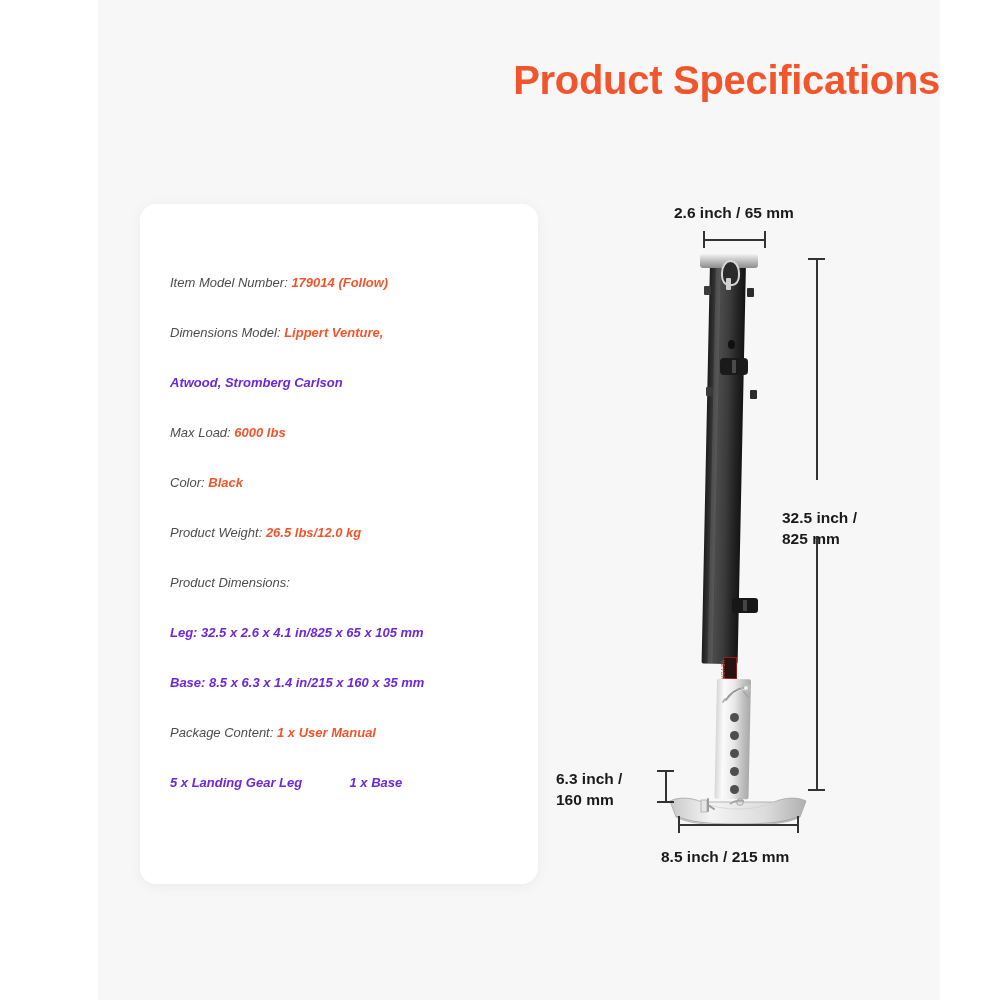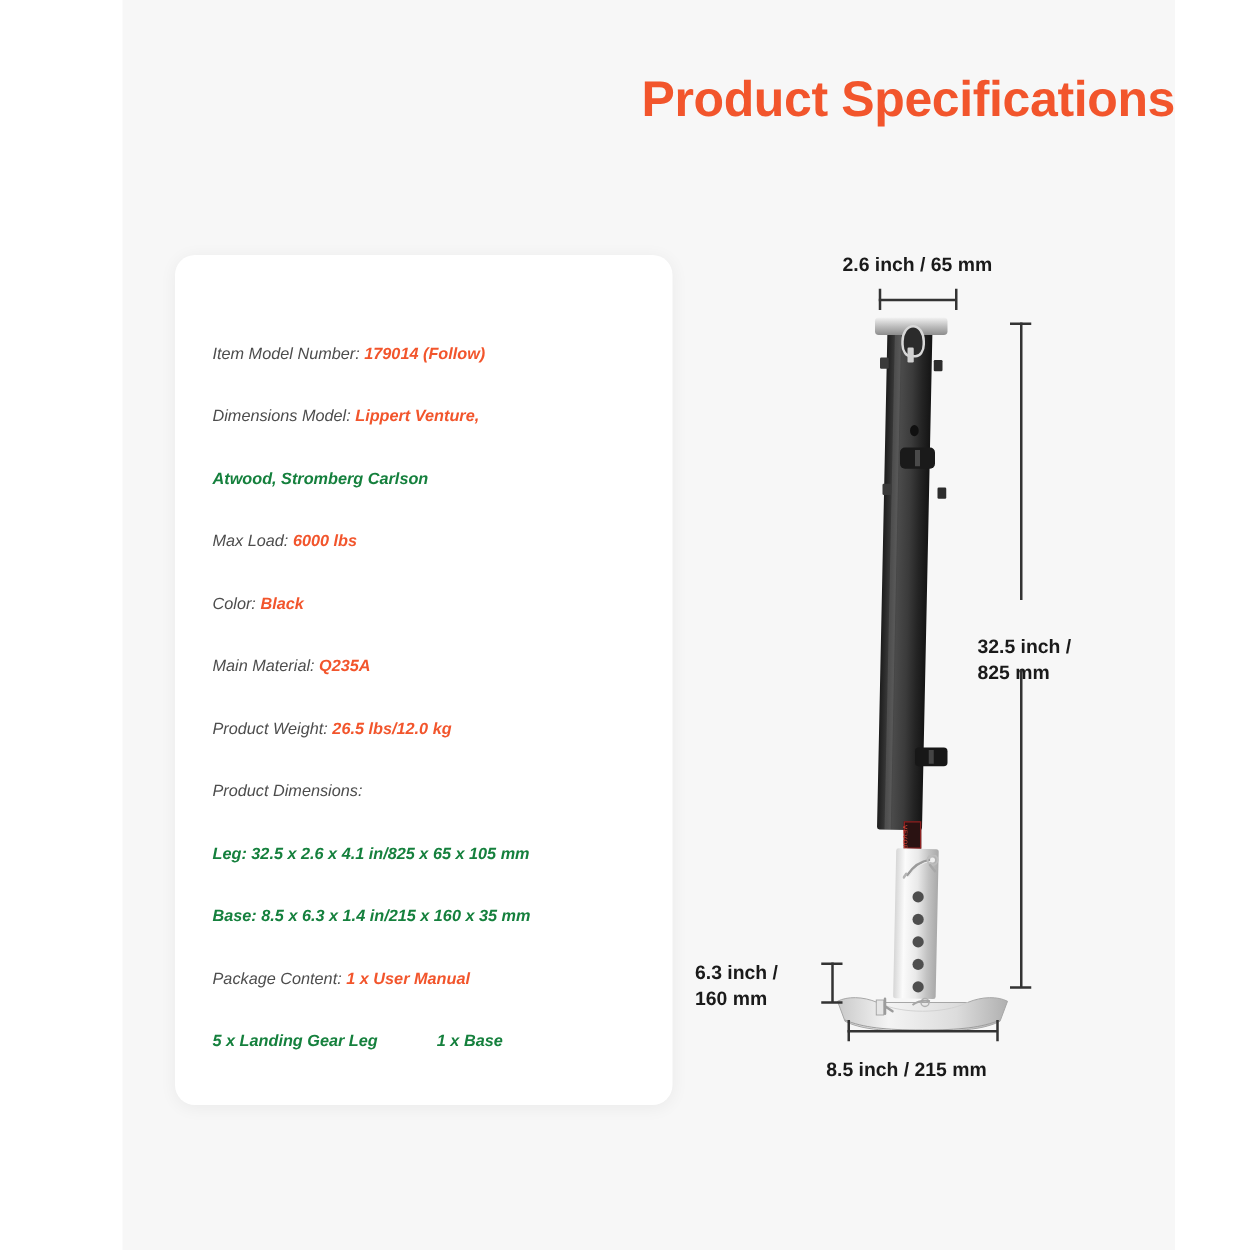--- a/index.html
+++ b/index.html
@@ -60,21 +60,21 @@
     color: #4d4d4d;
     line-height: 50px;
     white-space: nowrap;
     font-style: italic;
   }
   .spec-line .val {
     color: #f2552c;
     font-weight: bold;
   }
   .spec-line.allorange {
-    color: #15803d;
+    color: #6d28d9;
     font-weight: bold;
   }
   .spec-line .gap {
     display: inline-block;
     width: 40px;
   }
 
   
   .product {
     position: absolute;
@@ -321,24 +321,20 @@
     <div class="spec-line">
       <span>Max Load:</span>
       <span class="val">6000 lbs</span>
     </div>
 
     <div class="spec-line">
       <span>Color:</span>
       <span class="val">Black</span>
     </div>
 
-    <div class="spec-line">
-      <span>Main Material:</span>
-      <span class="val">Q235A</span>
-    </div>
 
     <div class="spec-line">
       <span>Product Weight:</span>
       <span class="val">26.5 lbs/12.0 kg</span>
     </div>
 
     <div class="spec-line">
       <span>Product Dimensions:</span>
     </div>
 

